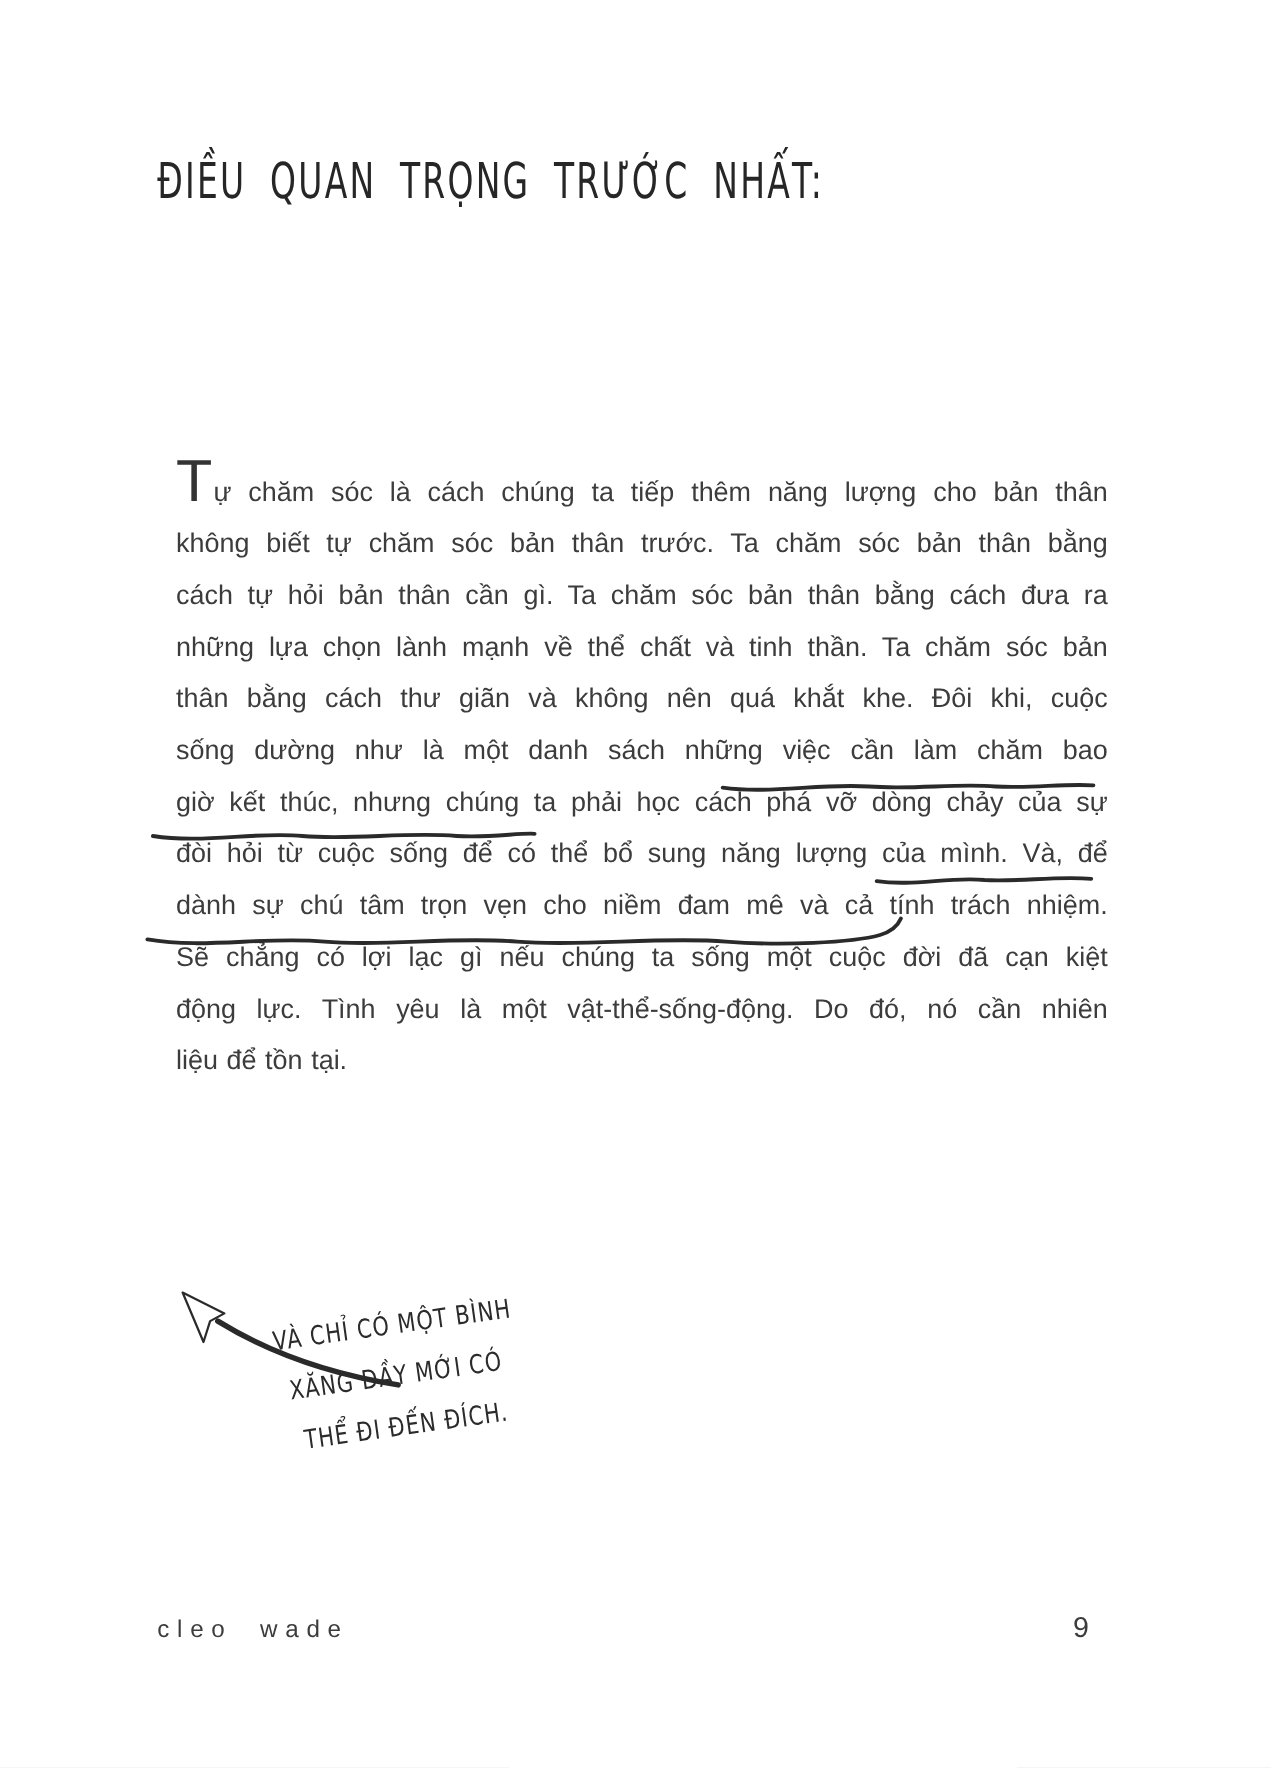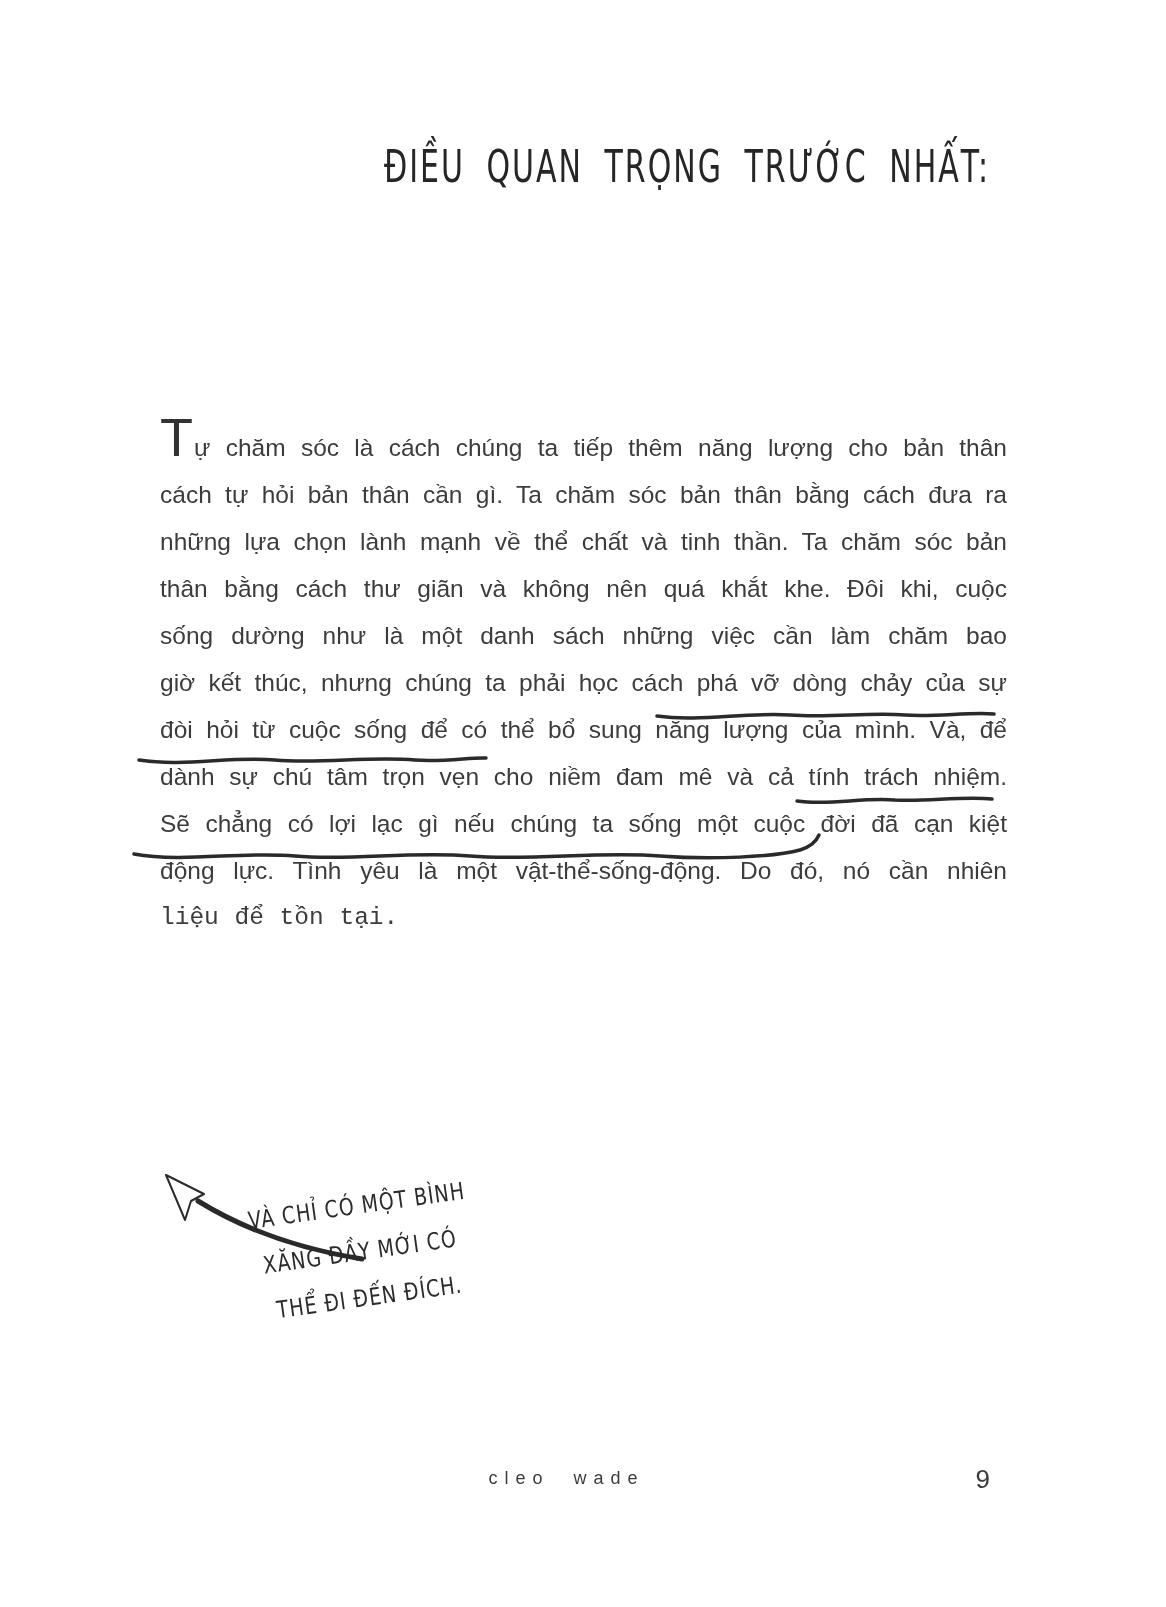--- a/index.html
+++ b/index.html
@@ -8,21 +8,21 @@
     width:1166px; height:1607px;
     background:#ffffff;
     margin:0 auto;
     overflow:hidden;
     font-family:"Liberation Sans","DejaVu Sans",sans-serif;
   }
 
   
   #title {
     position:absolute; left:143px; top:138px; width:847px;
-    text-align:right; color:#262626;
+    text-align:left; color:#262626;
   }
   .title-line {
     height:64px; line-height:64px; white-space:nowrap;
   }
   .title-line > span {
     display:inline-block;
     font-family:"DejaVu Sans",sans-serif;
     font-size:30px; font-weight:500;
     letter-spacing:2px; word-spacing:10px;
     transform:scaleY(1.5);
@@ -34,21 +34,21 @@
     position:absolute; left:160px; top:424px; width:847px;
     color:#3c3c3c;
   }
   .body-line {
     height:47px; line-height:47px;
     font-size:24.5px;
     text-align:justify; text-align-last:justify;
     white-space:nowrap;
     word-spacing:1px;
   }
-  .body-line.last { text-align-last:left;font-family:Liberation Mono, monospace; }
+  .body-line.last { text-align-last:left; }
   .drop-cap {
     font-size:54px; line-height:0; letter-spacing:1px;
     color:#333333;
   }
 
   
   #ink-overlay {
     position:absolute; left:0; top:0; width:1166px; height:1607px;
     pointer-events:none; z-index:3;
   }
@@ -64,39 +64,40 @@
   }
   .note-line {
     font-size:19px; line-height:37px; letter-spacing:1px;
     white-space:nowrap;
   }
   .note-line.n2 { padding-right:6px; }
 
   
   #footer-author {
     position:absolute; left:143px; top:1468px; width:847px;
-    text-align:center; font-size:18px; letter-spacing:7px;
+    font-size:22px; letter-spacing:7px;
     word-spacing:12px; color:#3c3c3c;
   }
   #page-number {
     position:absolute; left:840px; top:1464px; width:150px;
     text-align:right; font-size:26px; color:#3c3c3c;
   }
 </style>
 </head>
 <body>
 
 <div id="page">
 
   <div id="title">
     <div class="title-line"><span>ĐIỀU QUAN TRỌNG TRƯỚC NHẤT:</span></div>
   </div>
 
   <div id="body-text">
     <div class="body-line"><span class="drop-cap">T</span><span>ự chăm sóc là cách chúng ta tiếp thêm năng lượng cho bản thân</span></div>
+    <div class="body-line">không biết tự chăm sóc bản thân trước. Ta chăm sóc bản thân bằng</div>
     <div class="body-line">cách tự hỏi bản thân cần gì. Ta chăm sóc bản thân bằng cách đưa ra</div>
     <div class="body-line">những lựa chọn lành mạnh về thể chất và tinh thần. Ta chăm sóc bản</div>
     <div class="body-line">thân bằng cách thư giãn và không nên quá khắt khe. Đôi khi, cuộc</div>
     <div class="body-line">sống dường như là một danh sách những việc cần làm chăm bao</div>
     <div class="body-line">giờ kết thúc, nhưng chúng ta phải học cách phá vỡ dòng chảy của sự</div>
     <div class="body-line">đòi hỏi từ cuộc sống để có thể bổ sung năng lượng của mình. Và, để</div>
     <div class="body-line">dành sự chú tâm trọn vẹn cho niềm đam mê và cả tính trách nhiệm.</div>
     <div class="body-line">Sẽ chẳng có lợi lạc gì nếu chúng ta sống một cuộc đời đã cạn kiệt</div>
     <div class="body-line">động lực. Tình yêu là một vật-thể-sống-động. Do đó, nó cần nhiên</div>
     <div class="body-line last">liệu để tồn tại.</div>

